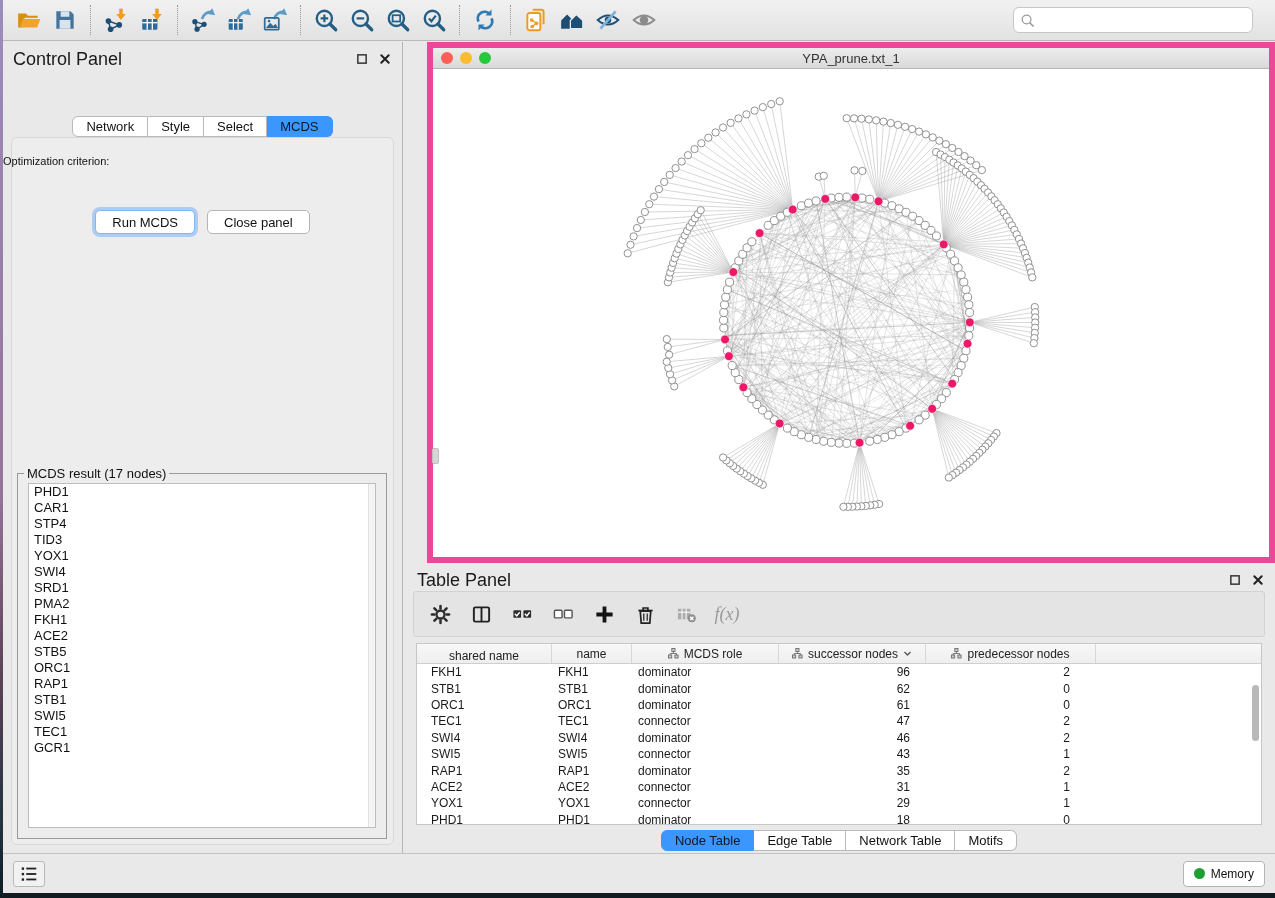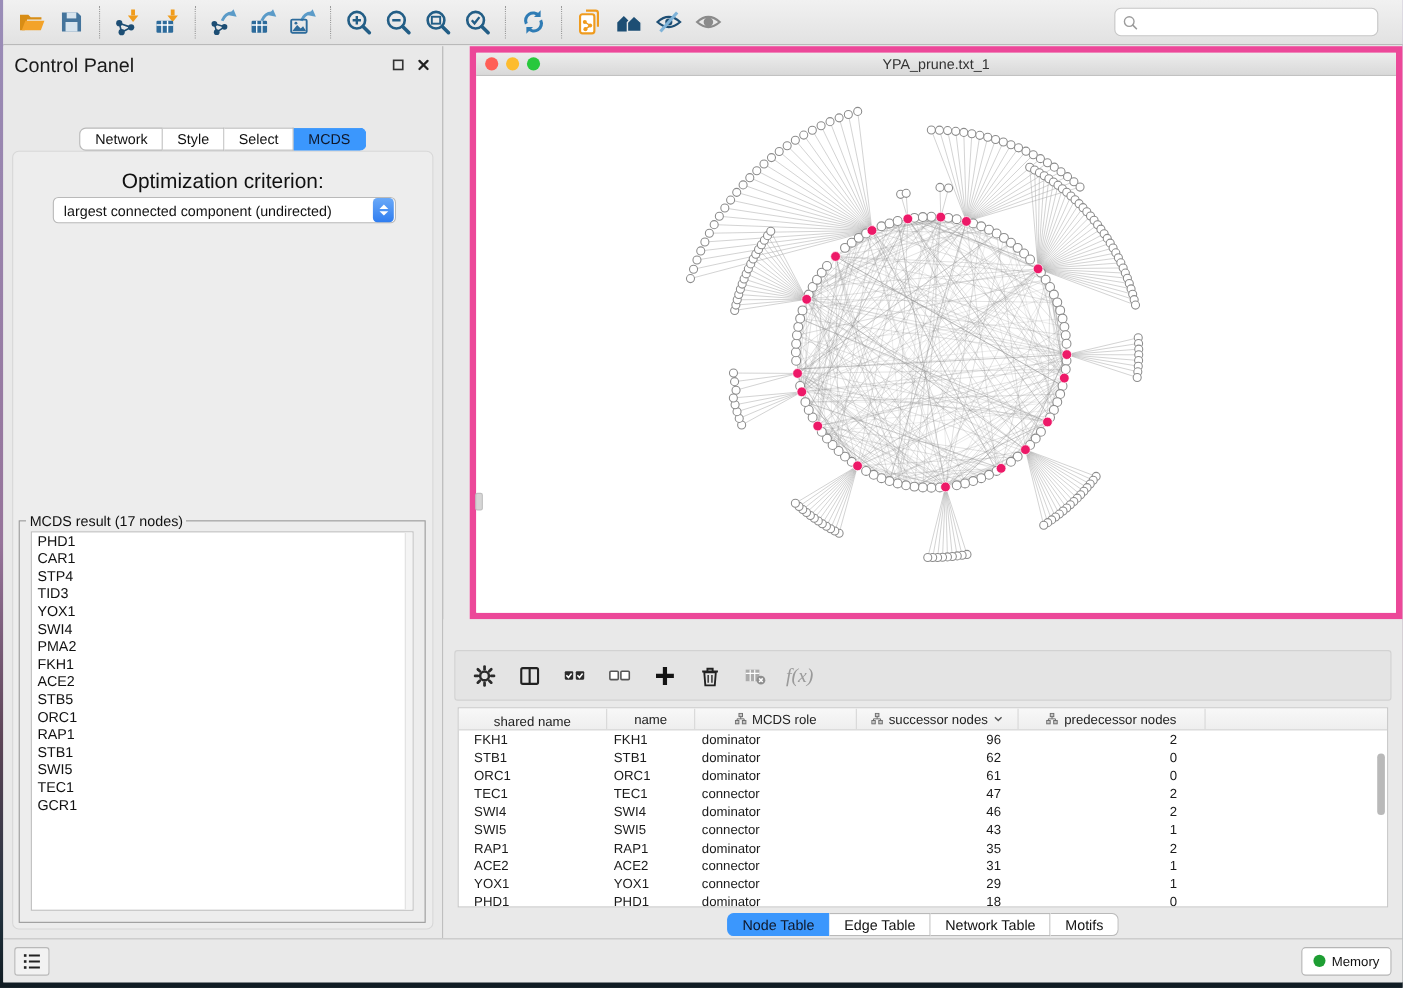--- a/index.html
+++ b/index.html
@@ -30,21 +30,21 @@
   .ph-ico svg { width:12px; height:12px; }
   .cp-body { position:absolute; left:8px; right:8px; top:95px; bottom:8px;
     background:#ededed; border:1px solid #d8d8d8; border-radius:6px; }
   .cp-tabs { position:absolute; left:0; right:0; top:74px; display:flex; justify-content:center; }
   .seg { display:flex; }
   .seg .tab { background:#fff; border:1px solid #b9b9b9; border-left:none; padding:2px 13px;
     font-size:13px; color:#111; height:21px; display:flex; align-items:center; }
   .seg .tab:first-child { border-left:1px solid #b9b9b9; border-radius:6px 0 0 6px; }
   .seg .tab:last-child { border-radius:0 6px 6px 0; }
   .seg .tab.active { background:#3b97fd; border-color:#3b97fd; color:#0f172a; }
-  .opt-label { position:absolute; left:0; right:0; top:113px; text-align:center; font-size:19px; color:#111; }
+  .opt-label { position:absolute; left:0; right:0; top:113px; text-align:left; font-size:11px; color:#111; }
   .dropdown { position:absolute; left:45px; top:137px; width:312px; height:24px; background:#fff;
     border:1px solid #b9b9b9; border-radius:5px; display:flex; align-items:center; font-size:13px; color:#111; }
   .dropdown .dd-text { flex:1; padding-left:9px; white-space:nowrap; overflow:hidden; }
   .dd-cap { width:19px; height:22px; border-radius:4px; margin-right:1px;
     background:linear-gradient(#6aa9f8,#2f7df0); display:flex; flex-direction:column;
     align-items:center; justify-content:center; gap:2px; }
   .dd-cap .up { width:0; height:0; border-left:4px solid transparent; border-right:4px solid transparent; border-bottom:4px solid #fff; }
   .dd-cap .dn { width:0; height:0; border-left:4px solid transparent; border-right:4px solid transparent; border-top:4px solid #fff; }
   .btn-row { position:absolute; left:0; right:0; top:168px; display:flex; justify-content:center; gap:12px; }
   .btn { background:#fff; border:1px solid #b5b5b5; border-radius:5px; font-size:13px; color:#111;
@@ -285,37 +285,35 @@
     <div class="cp-body"></div>
     <div class="cp-tabs">
         <div class="seg" id="cp-tabs">
           <div class="tab">Network</div>
           <div class="tab">Style</div>
           <div class="tab">Select</div>
           <div class="tab active">MCDS</div>
         </div>
       </div>
     <div class="opt-label">Optimization criterion:</div>
-    <div class="dropdown">
-      <span class="dd-text">largest connected component (undirected)</span>
-      <span class="dd-cap">
-          <span class="up"></span>
-          <span class="dn"></span>
-        </span>
+    <div class="btn-row">
+      <button class="btn focused">Run MCDS</button>
+      <button class="btn">Close panel</button>
     </div>
     <fieldset class="mcds">
       <legend>MCDS result (17 nodes)</legend>
       <div style="position:relative; height:calc(100% - 6px); margin:0 6px 6px 6px;">
         <div class="listbox" id="mcds-list">
             <div class="list-item">PHD1</div>
             <div class="list-item">CAR1</div>
             <div class="list-item">STP4</div>
             <div class="list-item">TID3</div>
             <div class="list-item">YOX1</div>
             <div class="list-item">SWI4</div>
+            <div class="list-item">SRD1</div>
             <div class="list-item">PMA2</div>
             <div class="list-item">FKH1</div>
             <div class="list-item">ACE2</div>
             <div class="list-item">STB5</div>
             <div class="list-item">ORC1</div>
             <div class="list-item">RAP1</div>
             <div class="list-item">STB1</div>
             <div class="list-item">SWI5</div>
             <div class="list-item">TEC1</div>
             <div class="list-item">GCR1</div>
@@ -1095,20 +1093,33 @@
             <circle cx="322.6501673029857" cy="325.71379648192345" r="4.6" fill="#ed1968" stroke="#ffffff" stroke-width="0.7"></circle>
             <circle cx="307.59299123673145" cy="293.42357820451036" r="4.6" fill="#ed1968" stroke="#ffffff" stroke-width="0.7"></circle>
             <circle cx="303.57589240382237" cy="276.0236115251496" r="4.6" fill="#ed1968" stroke="#ffffff" stroke-width="0.7"></circle>
           </g>
         </svg>
     </div>
     <div class="grip left"></div>
   </div>
 
   <div class="table-panel">
+    <div class="panel-header" style="padding-left:14px;">
+      <span class="ph-title">Table Panel</span>
+      <span class="ph-ico">
+          <svg viewBox="0 0 13 13">
+            <rect x="2" y="2" width="9" height="9" fill="none" stroke="#333" stroke-width="1.6"></rect>
+          </svg>
+        </span>
+      <span class="ph-ico">
+          <svg viewBox="0 0 13 13">
+            <path d="M2.5 2.5l8 8M10.5 2.5l-8 8" stroke="#222" stroke-width="2.2" stroke-linecap="round"></path>
+          </svg>
+        </span>
+    </div>
     <div class="tp-toolbar">
       <span class="tp-btn">
           <svg viewBox="0 0 22 22">
             <circle cx="11" cy="11" r="4.2" fill="none" stroke="#2b2b2b" stroke-width="2.4"></circle>
             <g stroke="#2b2b2b" stroke-width="2.6" stroke-linecap="round">
               <line x1="11" y1="2" x2="11" y2="4.6"></line>
               <line x1="11" y1="17.4" x2="11" y2="20"></line>
               <line x1="2" y1="11" x2="4.6" y2="11"></line>
               <line x1="17.4" y1="11" x2="20" y2="11"></line>
               <line x1="4.6" y1="4.6" x2="6.5" y2="6.5"></line>

